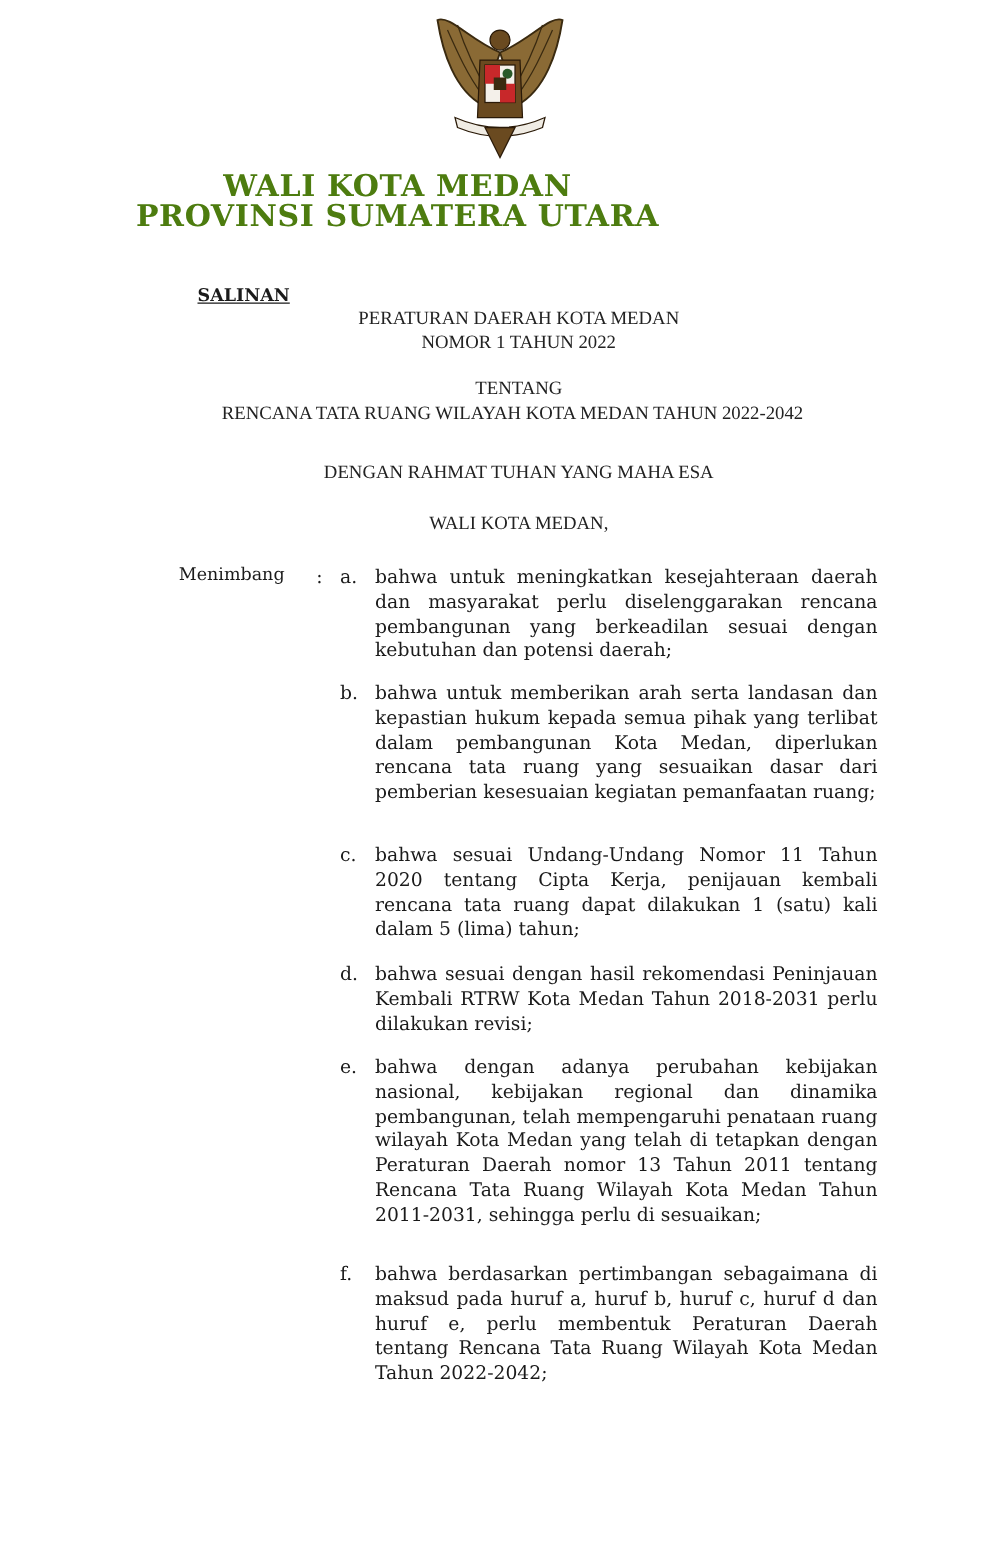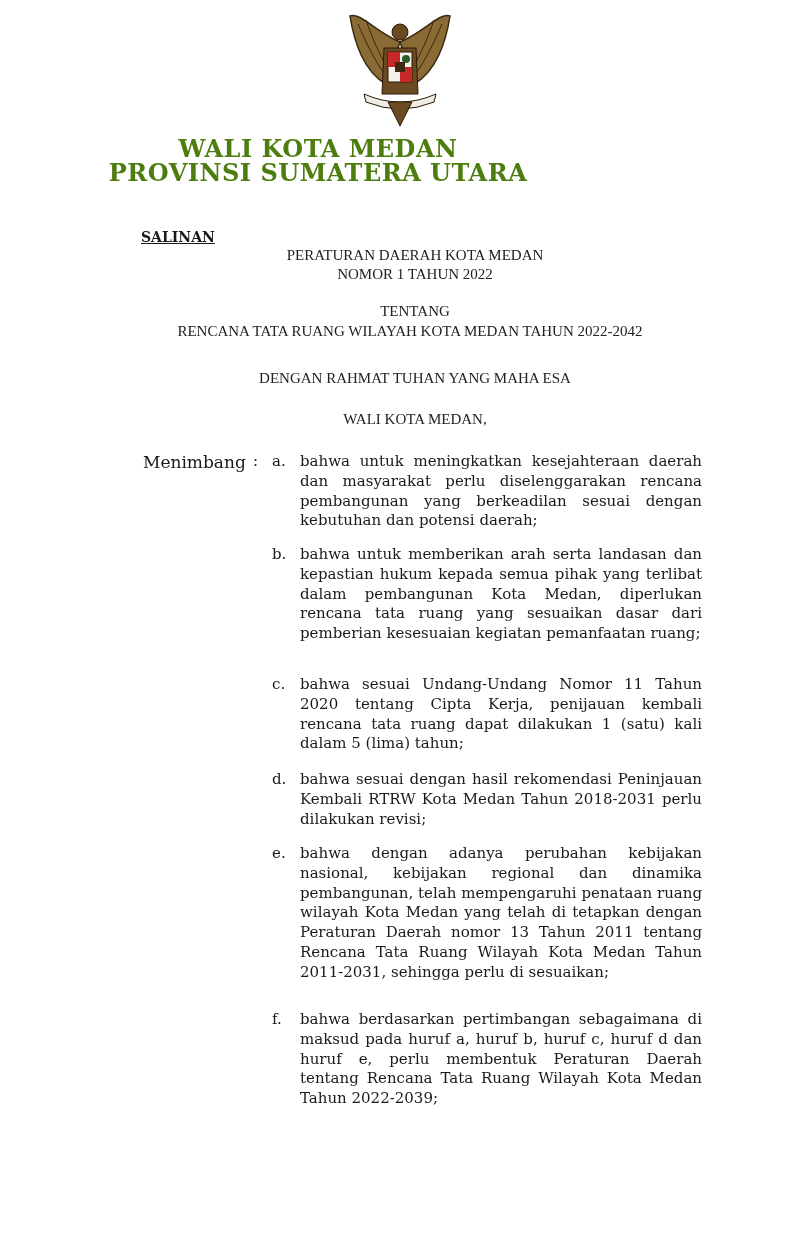--- a/index.html
+++ b/index.html
@@ -6,31 +6,31 @@
   body {
     width: 800px; height: 1236px; position: relative; overflow: hidden;
     font-family: "DejaVu Serif", "Liberation Serif", serif;
     color: #1a1a1a;
   }
   .emblem { position: absolute; left: 336px; top: 2px; width: 128px; height: 128px; }
   .hdr { position: absolute; left: 0; width: 636px; text-align: center; font-weight: bold;
          font-family: "DejaVu Serif", serif; color: #4d7c0f; }
   .hdr1 { top: 134px; font-size: 24px; letter-spacing: 0.5px; }
   .hdr2 { top: 145px; font-size: 24px; letter-spacing: 0.5px; margin-top: 13px; }
-  .salinan { position: absolute; left: 141px; top: 229px; font-size: 14px; font-weight: bold;
+  .salinan { position: absolute; left: 158px; top: 229px; font-size: 14px; font-weight: bold;
              text-decoration: underline; }
   .ctr { position: absolute; left: 0; width: 830px; text-align: center; font-size: 15px;
          font-family: "Liberation Serif", serif; color: #222; }
   .t1 { top: 247px; left: 0; width: 830px; }
   .t2 { top: 266px; }
   .t3 { top: 303px; }
   .t4 { top: 323px; width: 820px; }
   .t5 { top: 370px; width: 830px; }
   .t6 { top: 411px; width: 830px; }
-  .label { position: absolute; left: 143px; top: 452px; font-size: 17px;
+  .label { position: absolute; left: 143px; top: 452px; font-size: 14px;
            font-family: "DejaVu Serif", serif; }
   .colon { position: absolute; left: 253px; top: 452px; font-size: 15px; }
   .item { position: absolute; left: 272px; width: 430px; font-size: 15px;
           font-family: "DejaVu Serif", serif; line-height: 19.8px; }
   .item .mk { position: absolute; left: 0; top: 0; width: 26px; }
   .item .tx { margin-left: 28px; text-align: justify; text-align-last: left; display: block; }
 </style>
 </head>
 <body>
 
@@ -92,14 +92,14 @@
 <div class="item" style="top:770px">
   <span class="mk">d.</span>
   <span class="tx">bahwa sesuai dengan hasil rekomendasi Peninjauan Kembali RTRW Kota Medan Tahun 2018-2031 perlu dilakukan revisi;</span>
 </div>
 <div class="item" style="top:844px">
   <span class="mk">e.</span>
   <span class="tx">bahwa dengan adanya perubahan kebijakan nasional, kebijakan regional dan dinamika pembangunan, telah mempengaruhi penataan ruang wilayah Kota Medan yang telah di tetapkan dengan Peraturan Daerah nomor 13 Tahun 2011 tentang Rencana Tata Ruang Wilayah Kota Medan Tahun 2011-2031, sehingga perlu di sesuaikan;</span>
 </div>
 <div class="item" style="top:1010px">
   <span class="mk">f.</span>
-  <span class="tx">bahwa berdasarkan pertimbangan sebagaimana di maksud pada huruf a, huruf b, huruf c, huruf d dan huruf e, perlu membentuk Peraturan Daerah tentang Rencana Tata Ruang Wilayah Kota Medan Tahun 2022-2039;</span>
+  <span class="tx">bahwa berdasarkan pertimbangan sebagaimana di maksud pada huruf a, huruf b, huruf c, huruf d dan huruf e, perlu membentuk Peraturan Daerah tentang Rencana Tata Ruang Wilayah Kota Medan Tahun 2022-2042;</span>
 </div>
 
 </body></html>

